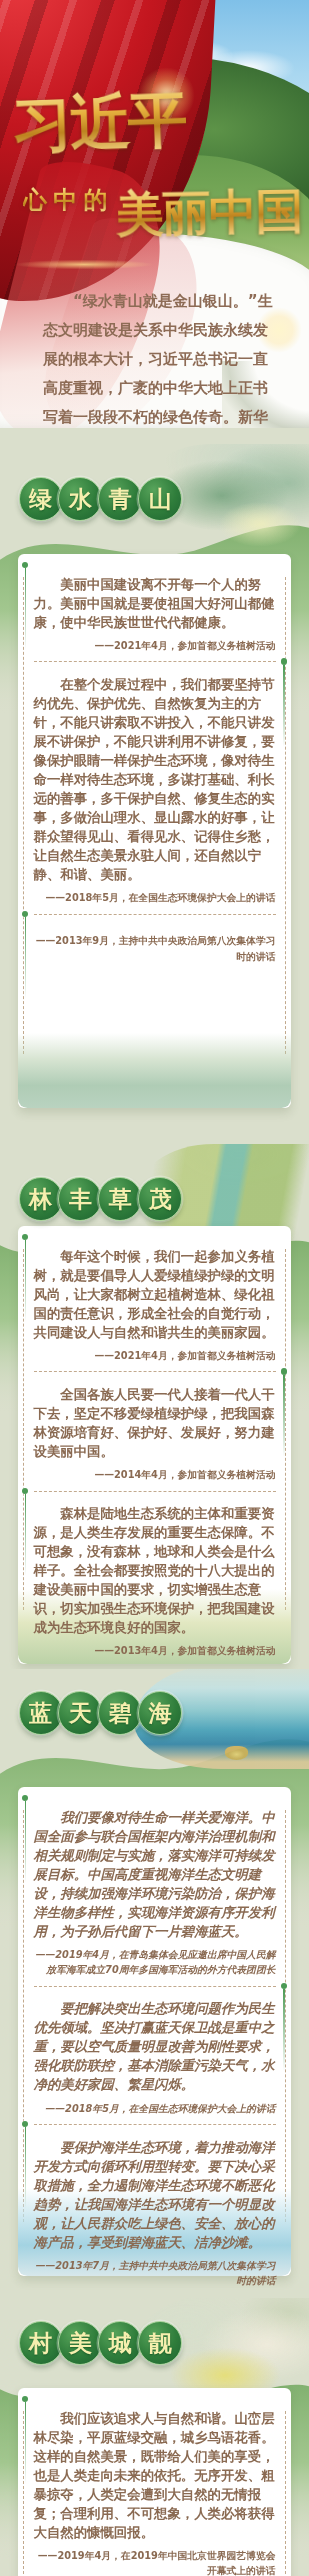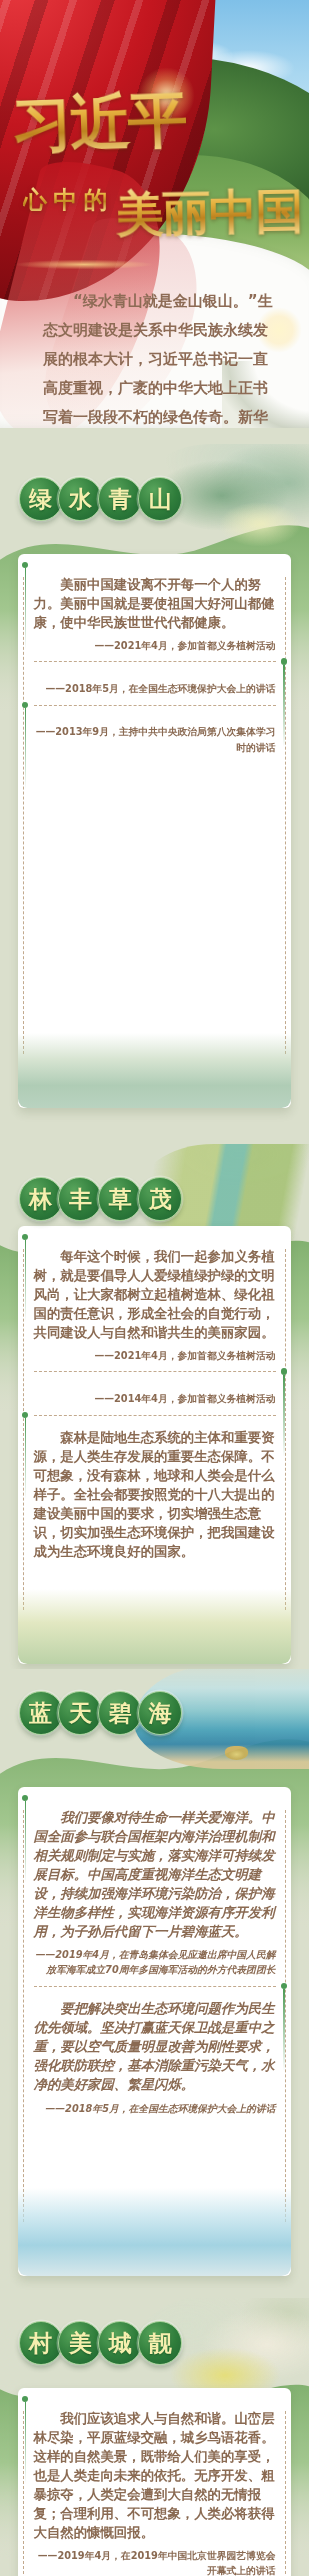--- a/index.html
+++ b/index.html
@@ -190,20 +190,21 @@
     <div class="card">
 
   <div class="quote m-left first">
     <span class="marker"></span>
     <p class="qtext">美丽中国建设离不开每一个人的努力。美丽中国就是要使祖国大好河山都健康，使中华民族世世代代都健康。</p>
     <p class="qsrc">——2021年4月，参加首都义务植树活动</p>
   </div>
 
   <div class="quote m-right">
     <span class="marker"></span>
+    <p class="qtext">在整个发展过程中，我们都要坚持节约优先、保护优先、自然恢复为主的方针，不能只讲索取不讲投入，不能只讲发展不讲保护，不能只讲利用不讲修复，要像保护眼睛一样保护生态环境，像对待生命一样对待生态环境，多谋打基础、利长远的善事，多干保护自然、修复生态的实事，多做治山理水、显山露水的好事，让群众望得见山、看得见水、记得住乡愁，让自然生态美景永驻人间，还自然以宁静、和谐、美丽。</p>
     <p class="qsrc">——2018年5月，在全国生态环境保护大会上的讲话</p>
   </div>
 
   <div class="quote m-left">
     <span class="marker"></span>
     <p class="qsrc">——2013年9月，主持中共中央政治局第八次集体学习时的讲话</p>
   </div>
 <div class="strip strip-0"></div>
     </div>
   </div>
@@ -230,26 +231,28 @@
     <div class="card">
 
   <div class="quote m-left first">
     <span class="marker"></span>
     <p class="qtext">每年这个时候，我们一起参加义务植树，就是要倡导人人爱绿植绿护绿的文明风尚，让大家都树立起植树造林、绿化祖国的责任意识，形成全社会的自觉行动，共同建设人与自然和谐共生的美丽家园。</p>
     <p class="qsrc">——2021年4月，参加首都义务植树活动</p>
   </div>
 
   <div class="quote m-right">
     <span class="marker"></span>
+    <p class="qtext">全国各族人民要一代人接着一代人干下去，坚定不移爱绿植绿护绿，把我国森林资源培育好、保护好、发展好，努力建设美丽中国。</p>
     <p class="qsrc">——2014年4月，参加首都义务植树活动</p>
   </div>
 
   <div class="quote m-left">
     <span class="marker"></span>
     <p class="qtext">森林是陆地生态系统的主体和重要资源，是人类生存发展的重要生态保障。不可想象，没有森林，地球和人类会是什么样子。全社会都要按照党的十八大提出的建设美丽中国的要求，切实增强生态意识，切实加强生态环境保护，把我国建设成为生态环境良好的国家。</p>
+    <p class="qsrc">——2013年4月，参加首都义务植树活动</p>
   </div>
 <div class="strip strip-1"></div>
     </div>
   </div>
 
   <div class="section sec-2">
     <svg class="wave" viewBox="0 0 600 420" preserveAspectRatio="none">
       <path class="wavepath" fill="url(#gsec)" d="M0,120 C120,40 260,150 400,95 C470,68 540,42 600,58 L600,420 L0,420 Z"></path>
     </svg>
     <div class="scene scene-2"></div>
@@ -274,20 +277,25 @@
     <p class="qtext">我们要像对待生命一样关爱海洋。中国全面参与联合国框架内海洋治理机制和相关规则制定与实施，落实海洋可持续发展目标。中国高度重视海洋生态文明建设，持续加强海洋环境污染防治，保护海洋生物多样性，实现海洋资源有序开发利用，为子孙后代留下一片碧海蓝天。</p>
     <p class="qsrc">——2019年4月，在青岛集体会见应邀出席中国人民解放军海军成立70周年多国海军活动的外方代表团团长</p>
   </div>
 
   <div class="quote m-right">
     <span class="marker"></span>
     <p class="qtext">要把解决突出生态环境问题作为民生优先领域。坚决打赢蓝天保卫战是重中之重，要以空气质量明显改善为刚性要求，强化联防联控，基本消除重污染天气，水净的美好家园、繁星闪烁。</p>
     <p class="qsrc">——2018年5月，在全国生态环境保护大会上的讲话</p>
   </div>
 
+  <div class="quote m-left">
+    <span class="marker"></span>
+    <p class="qtext">要保护海洋生态环境，着力推动海洋开发方式向循环利用型转变。要下决心采取措施，全力遏制海洋生态环境不断恶化趋势，让我国海洋生态环境有一个明显改观，让人民群众吃上绿色、安全、放心的海产品，享受到碧海蓝天、洁净沙滩。</p>
+    <p class="qsrc">——2013年7月，主持中共中央政治局第八次集体学习时的讲话</p>
+  </div>
 <div class="strip strip-2"></div>
     </div>
   </div>
 
   <div class="section sec-3">
     <svg class="wave" viewBox="0 0 600 420" preserveAspectRatio="none">
       <path class="wavepath" fill="url(#gsec)" d="M0,92 C90,140 200,58 320,104 C430,146 520,68 600,86 L600,420 L0,420 Z"></path>
     </svg>
     <div class="scene scene-3"></div>
     <div class="circles">

